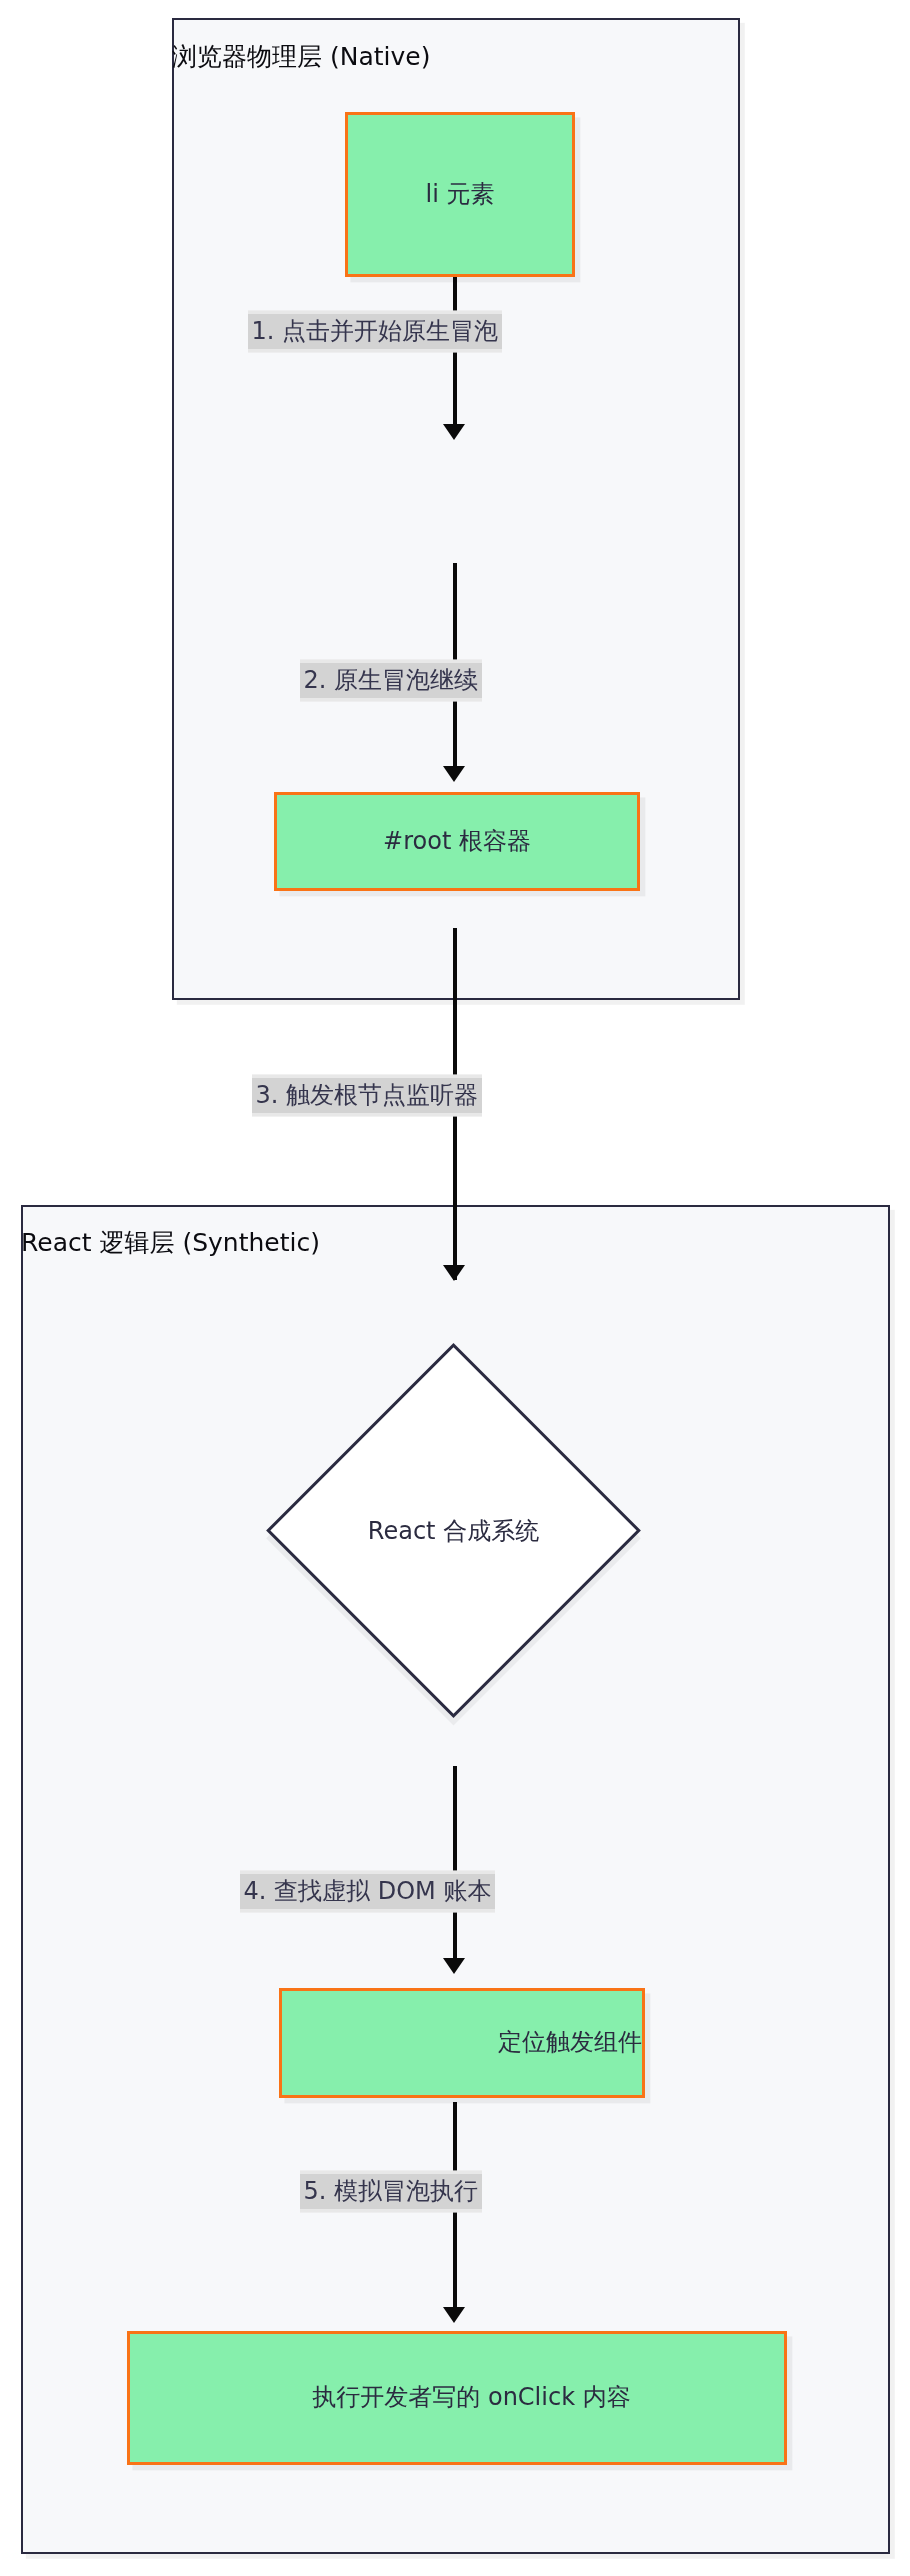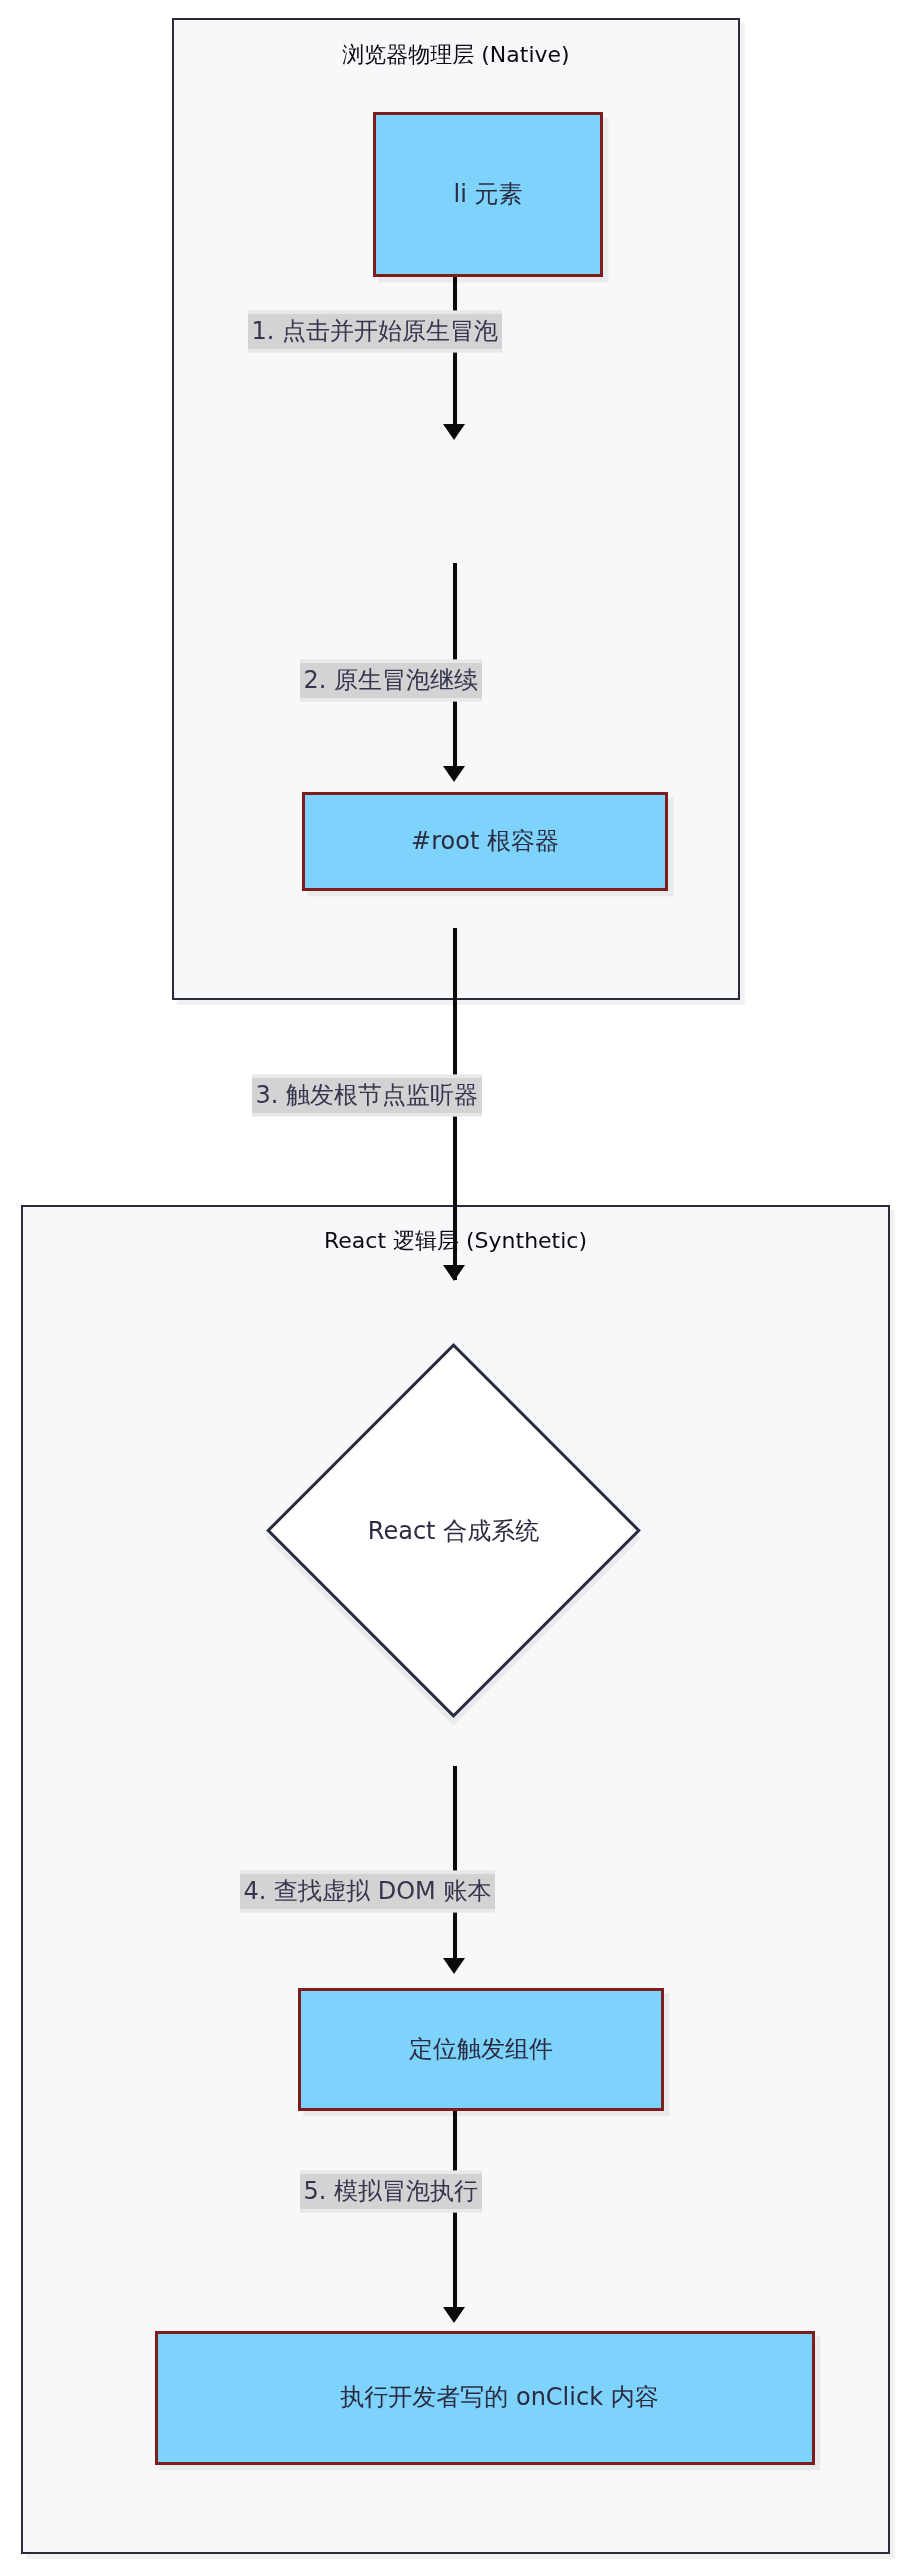--- a/index.html
+++ b/index.html
@@ -14,38 +14,37 @@
     position:absolute;
     background:#f7f8fa;
     border:2.4px solid #2a2a40;
     box-sizing:border-box;
     box-shadow:4.8px 4.8px 0 0 rgba(0,0,0,0.055);
     z-index:1;
   }
   .subgraph-title{
     position:absolute;
     left:0;right:0;
-    text-align:center;
+    text-align:left;
     color:#0b0b10;
-    font-size:22px;
+    font-size:25px;
     line-height:1.1;
     white-space:nowrap;
     z-index:6;
   }
 
   
   .node{
     position:absolute;
-    background:#7dd3fc;
-    border:3px solid #7f1d1d;
+    background:#86efac;
+    border:3px solid #f97316;
     box-sizing:border-box;
     display:flex;align-items:center;justify-content:center;
     box-shadow:5.4px 5.4px 0 0 rgba(0,0,0,0.055);
     z-index:5;
-    margin-left:28px;
   }
   .node-label{
     color:#2b2b40;
     font-size:24px;
     line-height:1.15;
     white-space:nowrap;
     text-align:center;
   }
 
   
@@ -130,21 +129,21 @@
 
   <div class="diamond-wrap" style="left:321px;top:1398px;width:265px;height:265px;">
     <div class="diamond"></div>
     <div class="diamond-label">React 合成系统</div>
   </div>
 
   <div class="edge-line" style="left:453px;top:1766px;height:198px;"></div>
   <div class="edge-head" style="left:443px;top:1958px;"></div>
   <div class="edge-label" style="left:240px;top:1836px;margin-top:38px;">4. 查找虚拟 DOM 账本</div>
 
-  <div class="node" style="left:270px;top:1988px;width:366px;height:123px;">
+  <div class="node" style="left:279px;top:1988px;width:366px;height:110px;justify-content:flex-end;">
     <span class="node-label">定位触发组件</span>
   </div>
 
   <div class="edge-line" style="left:453px;top:2102px;height:211px;"></div>
   <div class="edge-head" style="left:443px;top:2307px;"></div>
   <div class="edge-label" style="left:300px;top:2174px;">5. 模拟冒泡执行</div>
 
   <div class="node" style="left:127px;top:2331px;width:660px;height:134px;padding-left:29px;">
     <span class="node-label">执行开发者写的 onClick 内容</span>
   </div>

